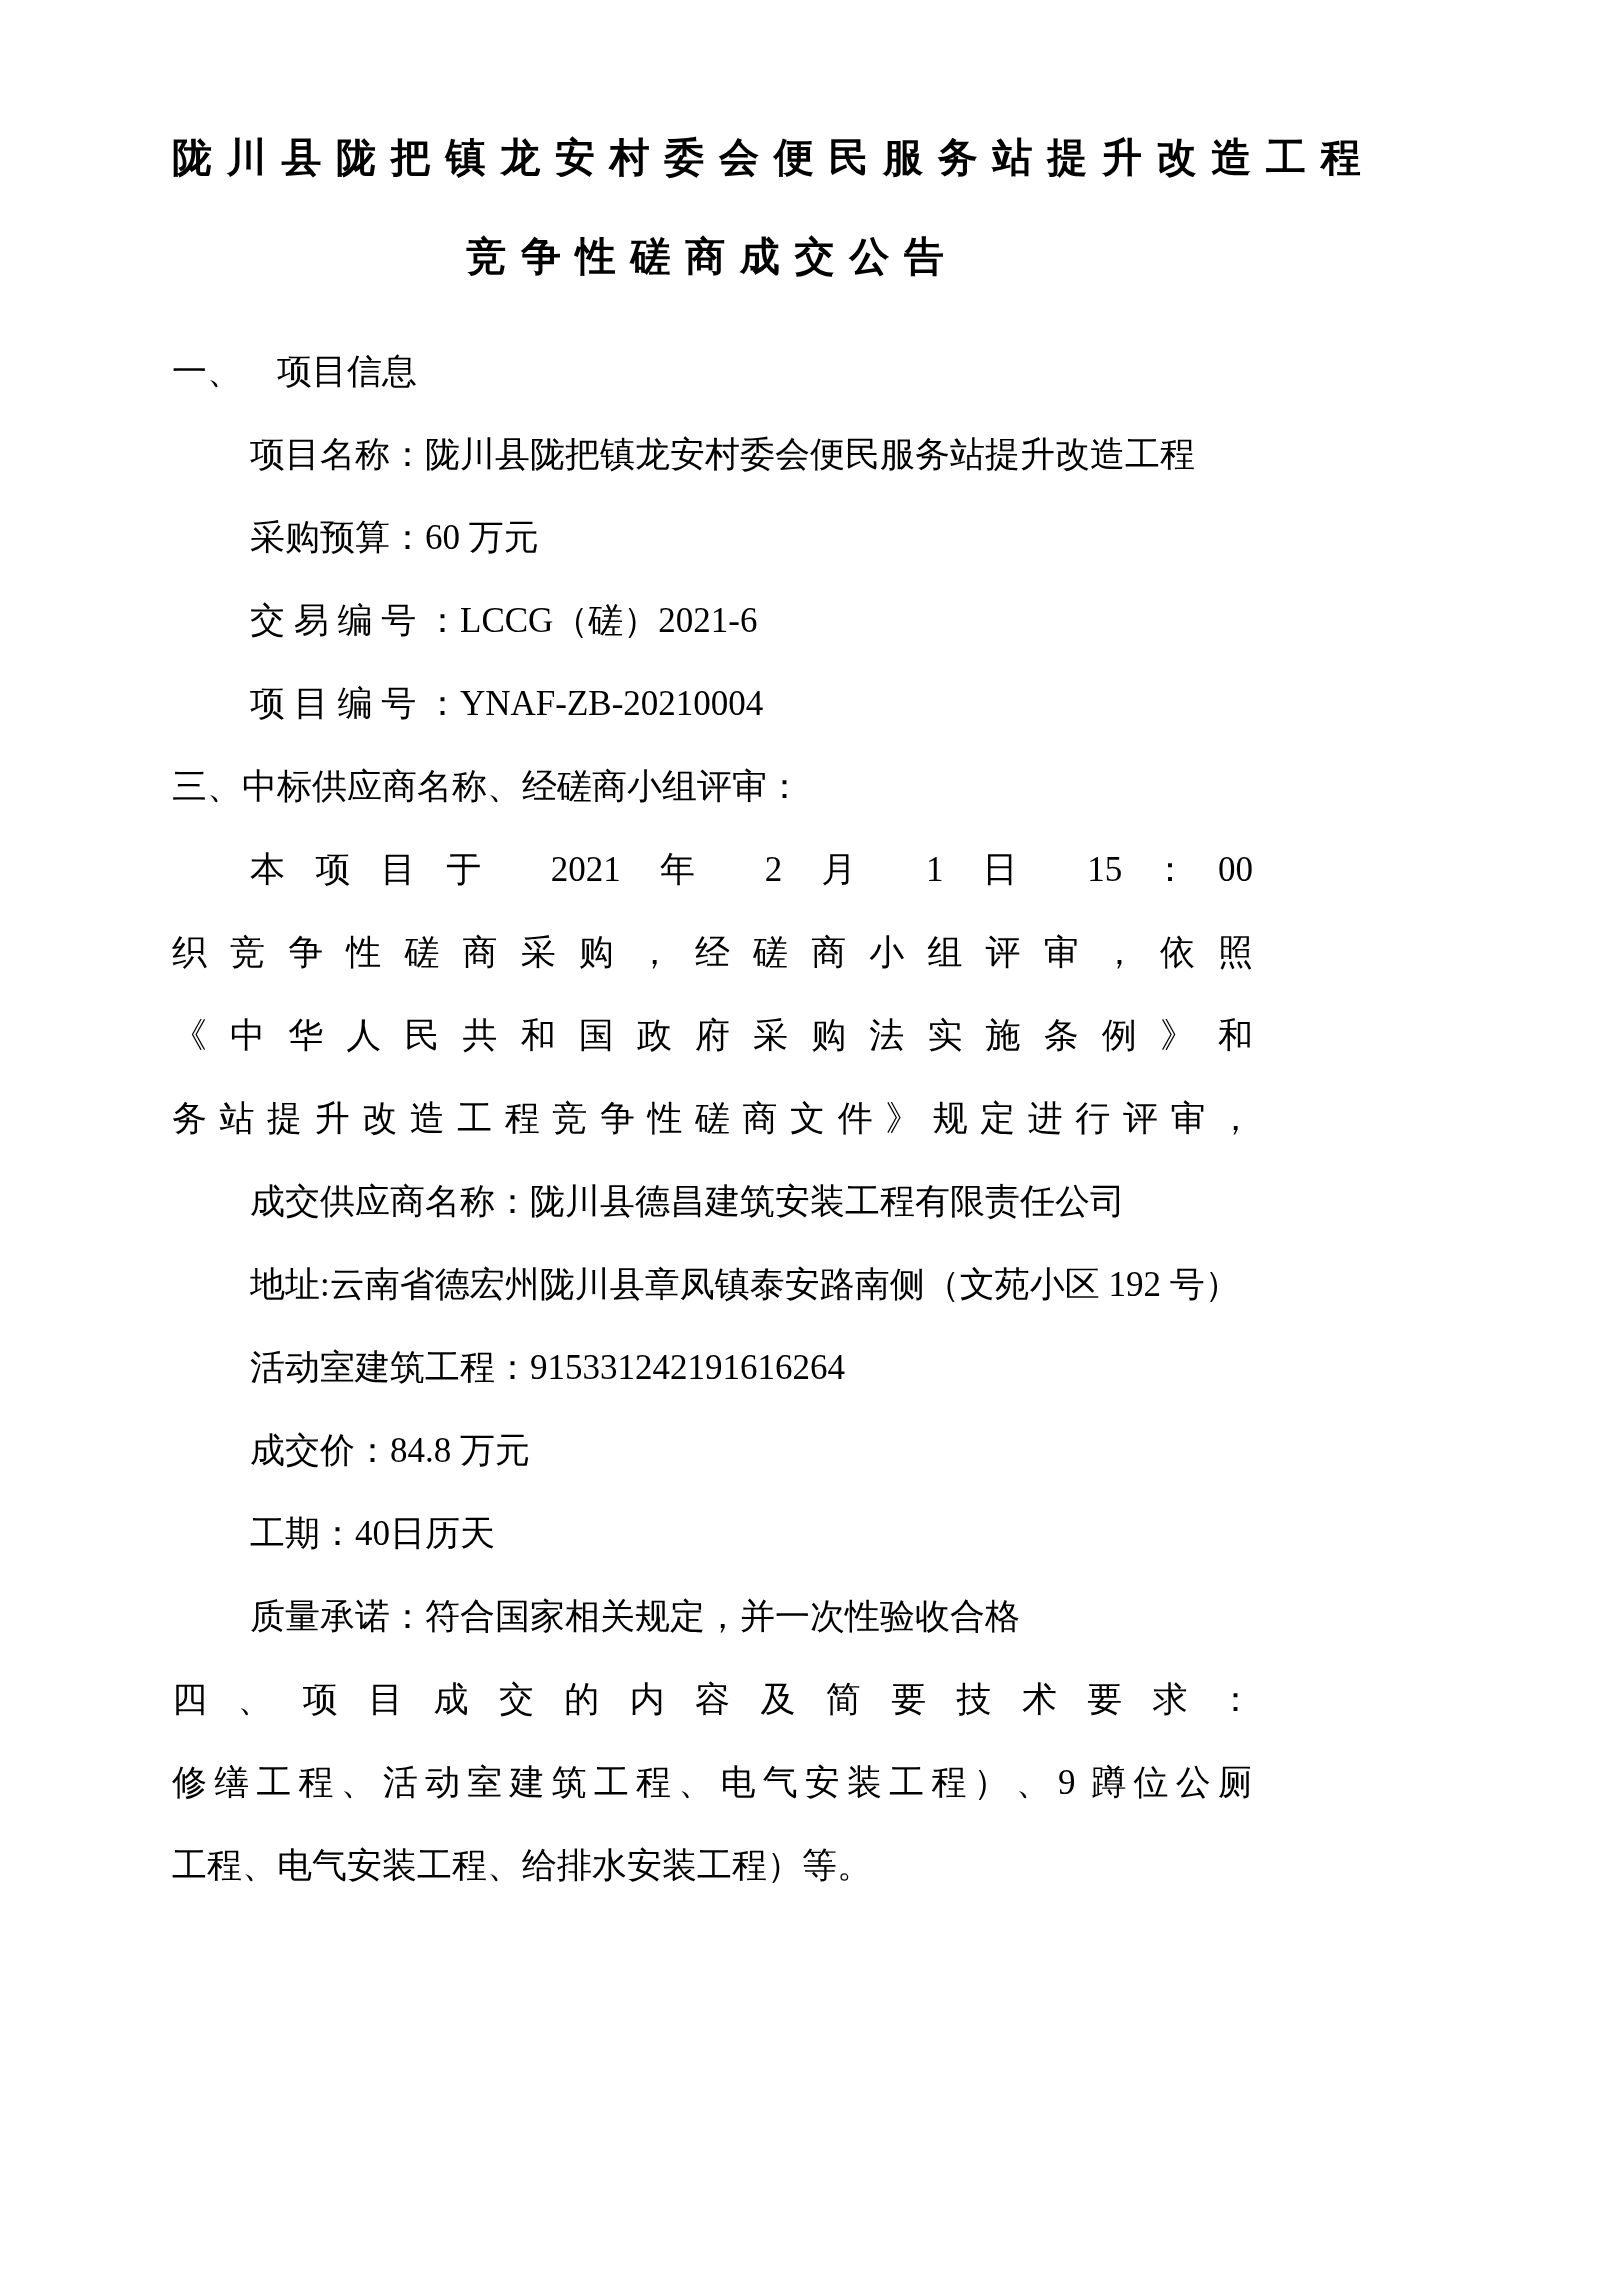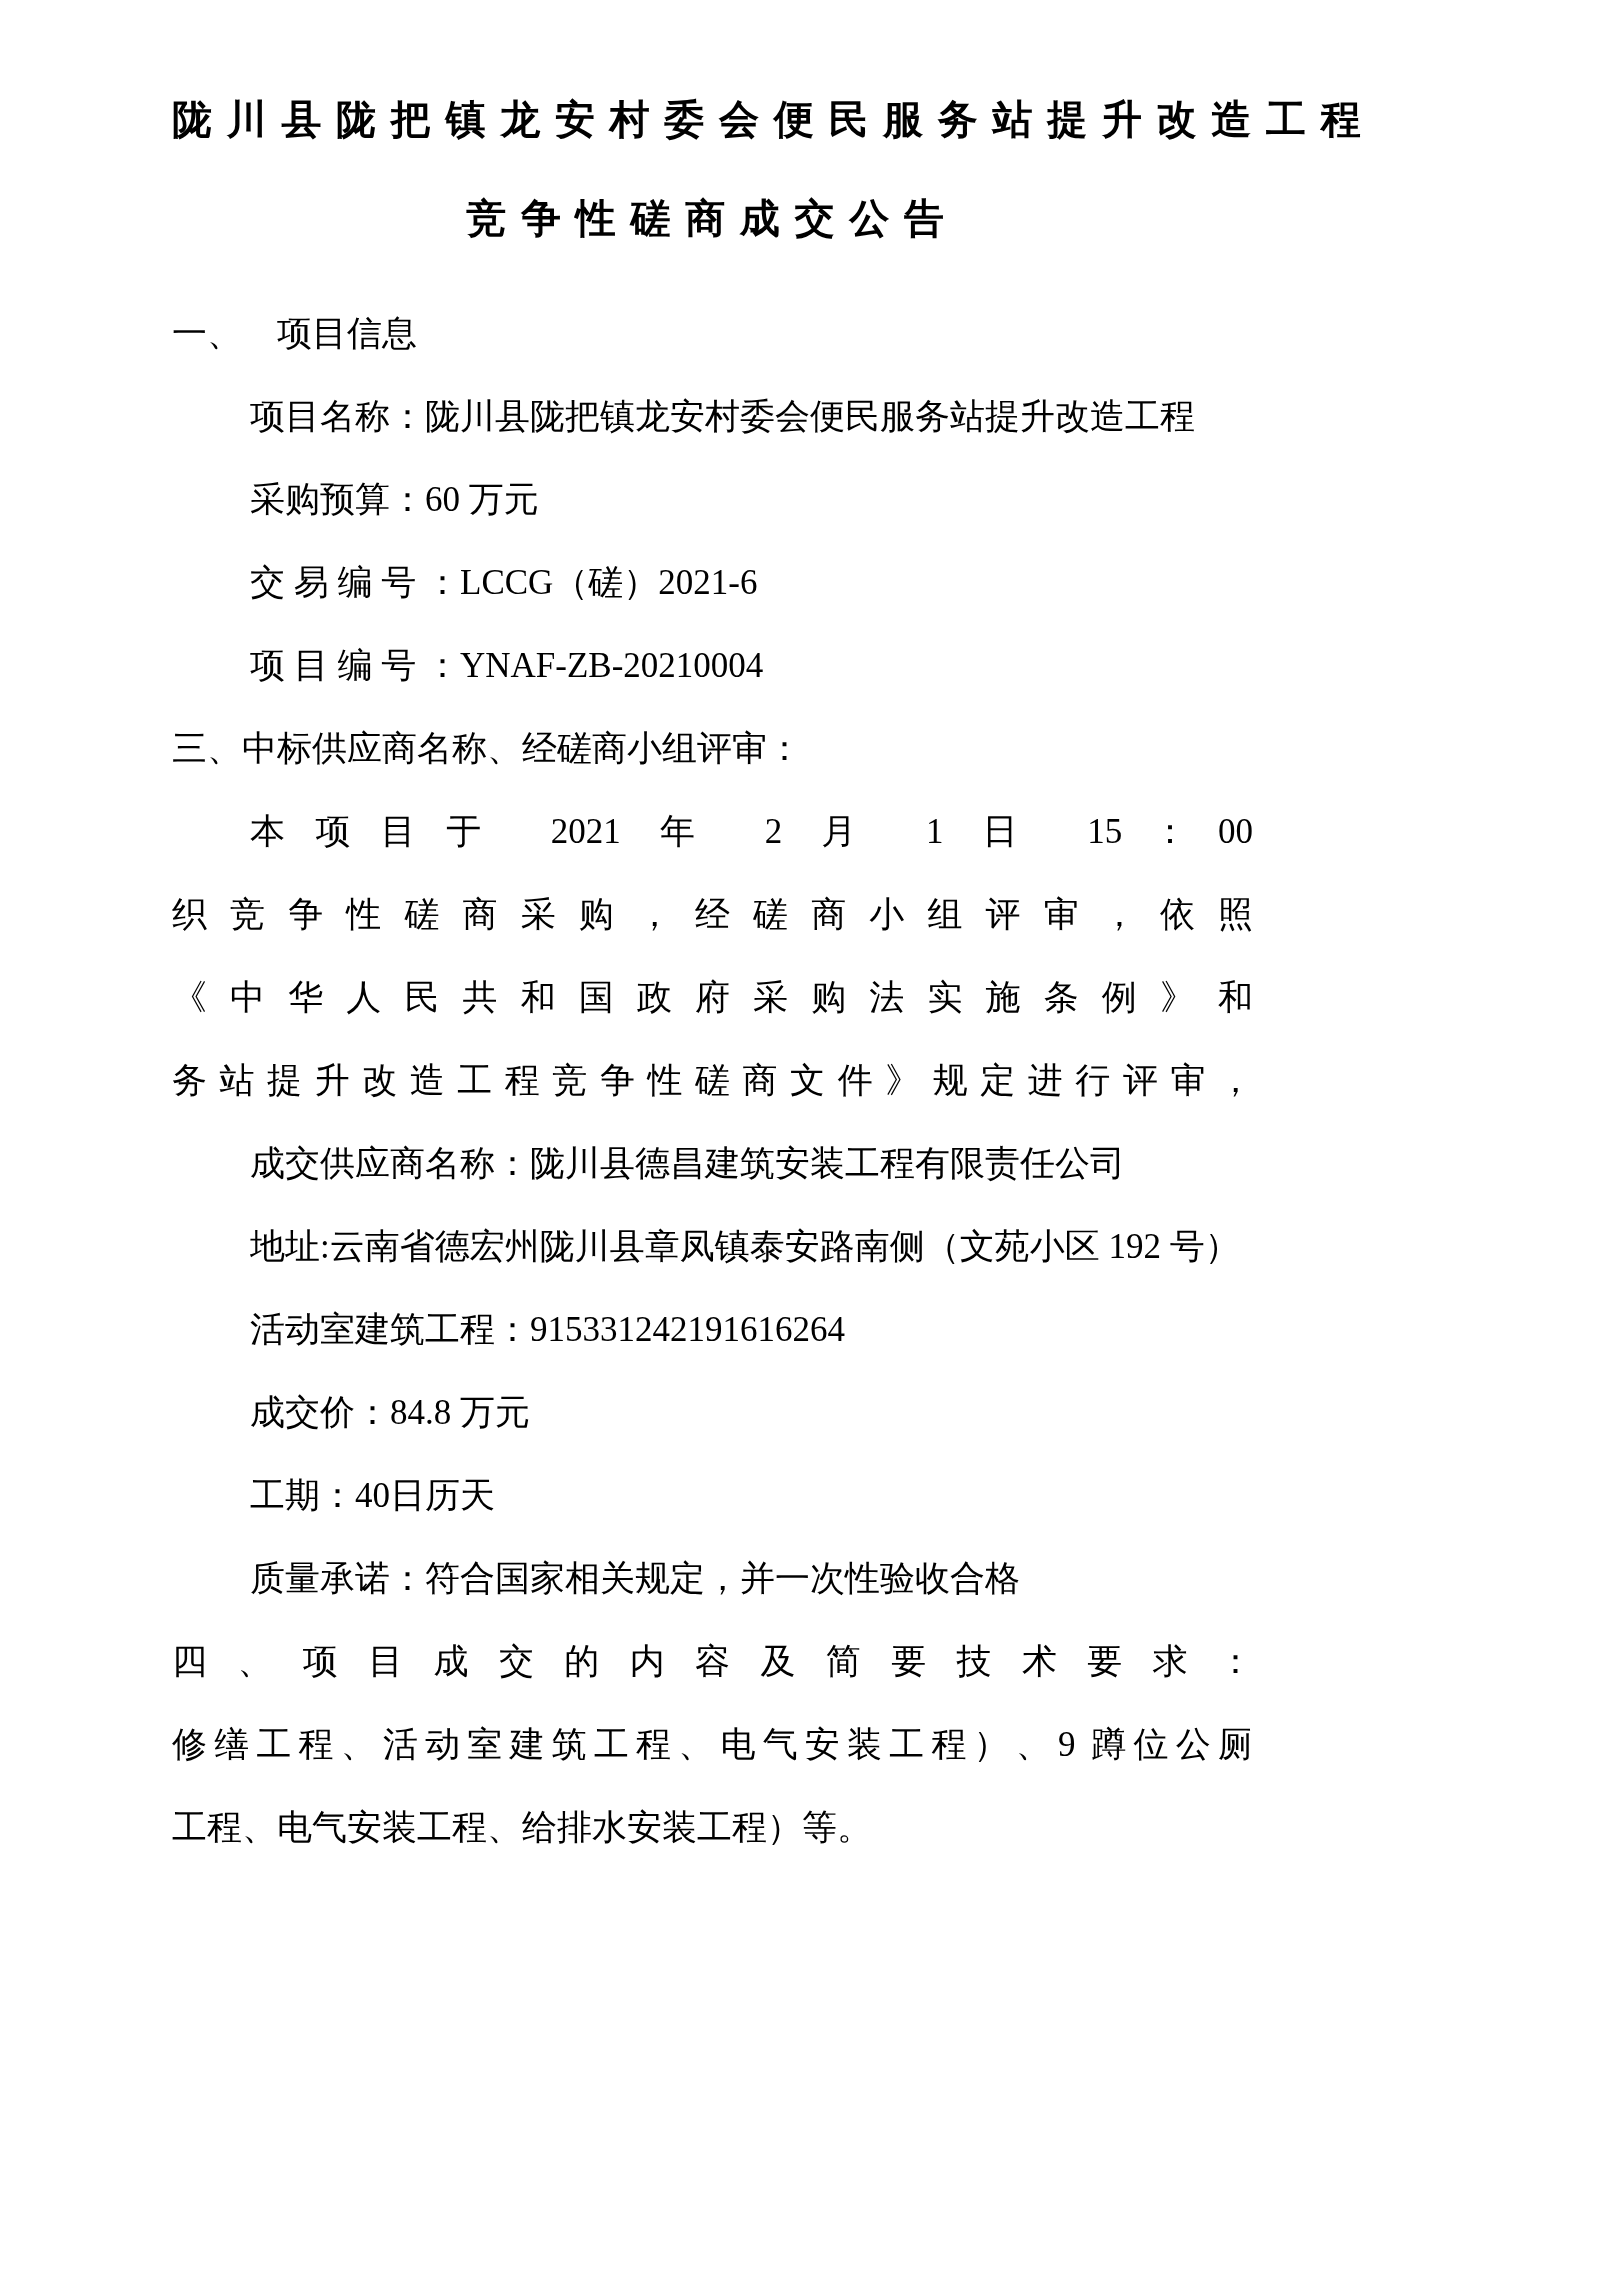--- a/index.html
+++ b/index.html
@@ -8,21 +8,21 @@
     background: #ffffff;
   }
   .page {
     position: relative;
     width: 1414px;
     height: 2293px;
     background: #ffffff;
     color: #000000;
     font-family: "Liberation Serif", serif;
     box-sizing: border-box;
-    padding: 70px 161px 0 172px;
+    padding: 108px 161px 0 172px;
     overflow: hidden;
   }
   .title-line {
     margin: 0;
     font-size: 40px;
     font-weight: 700;
     text-align: center;
     letter-spacing: 14.7px;
     line-height: 99px;
     white-space: nowrap;

